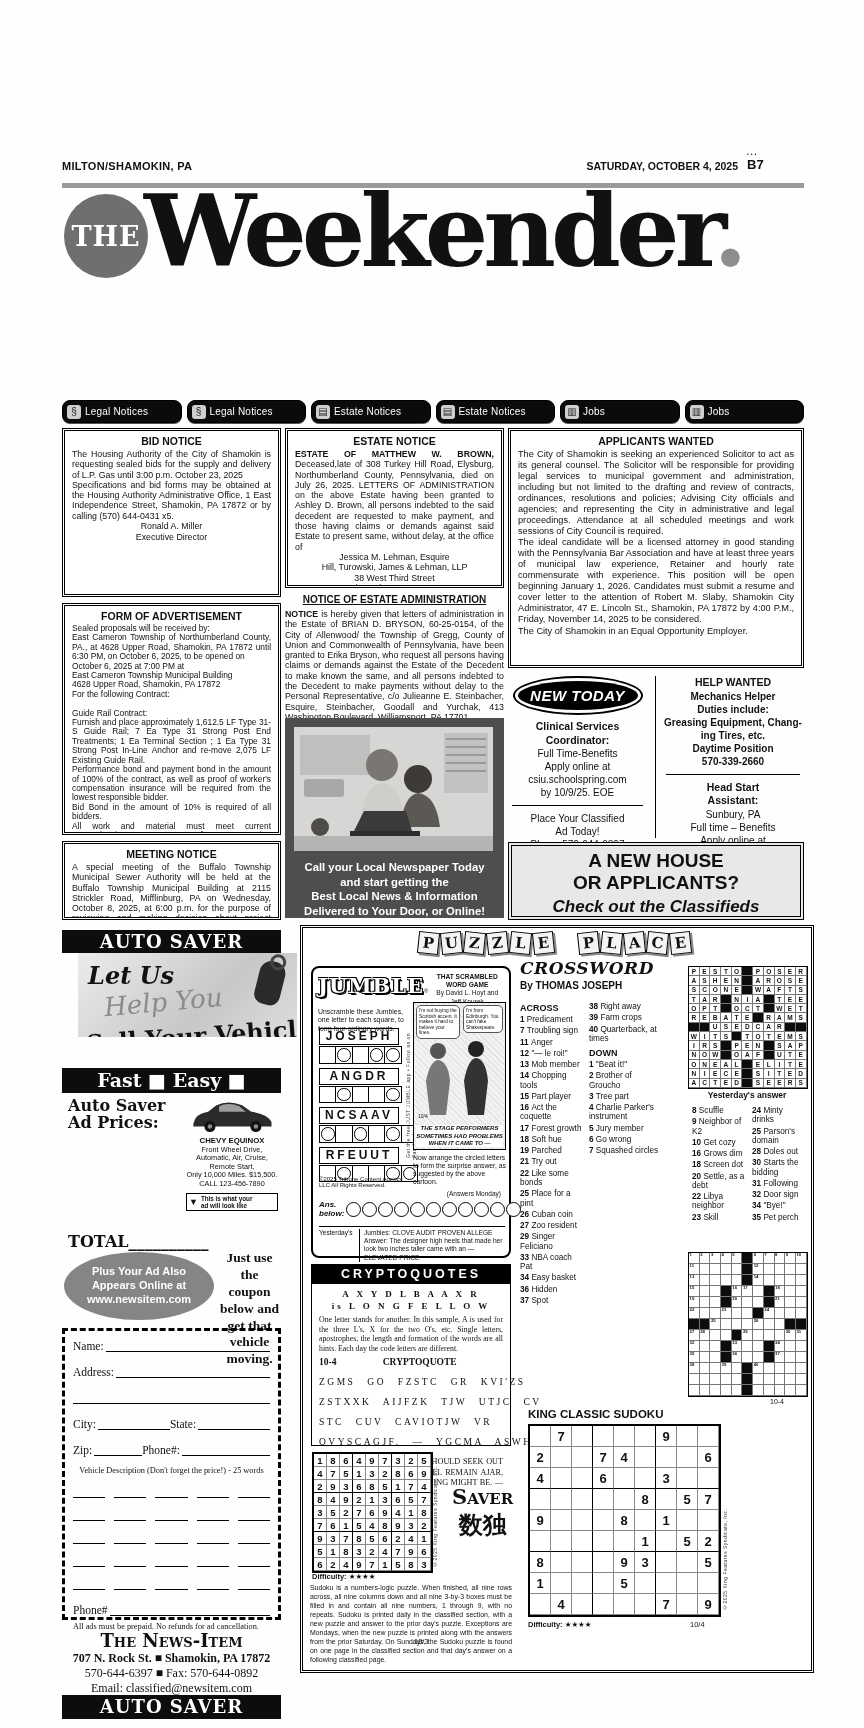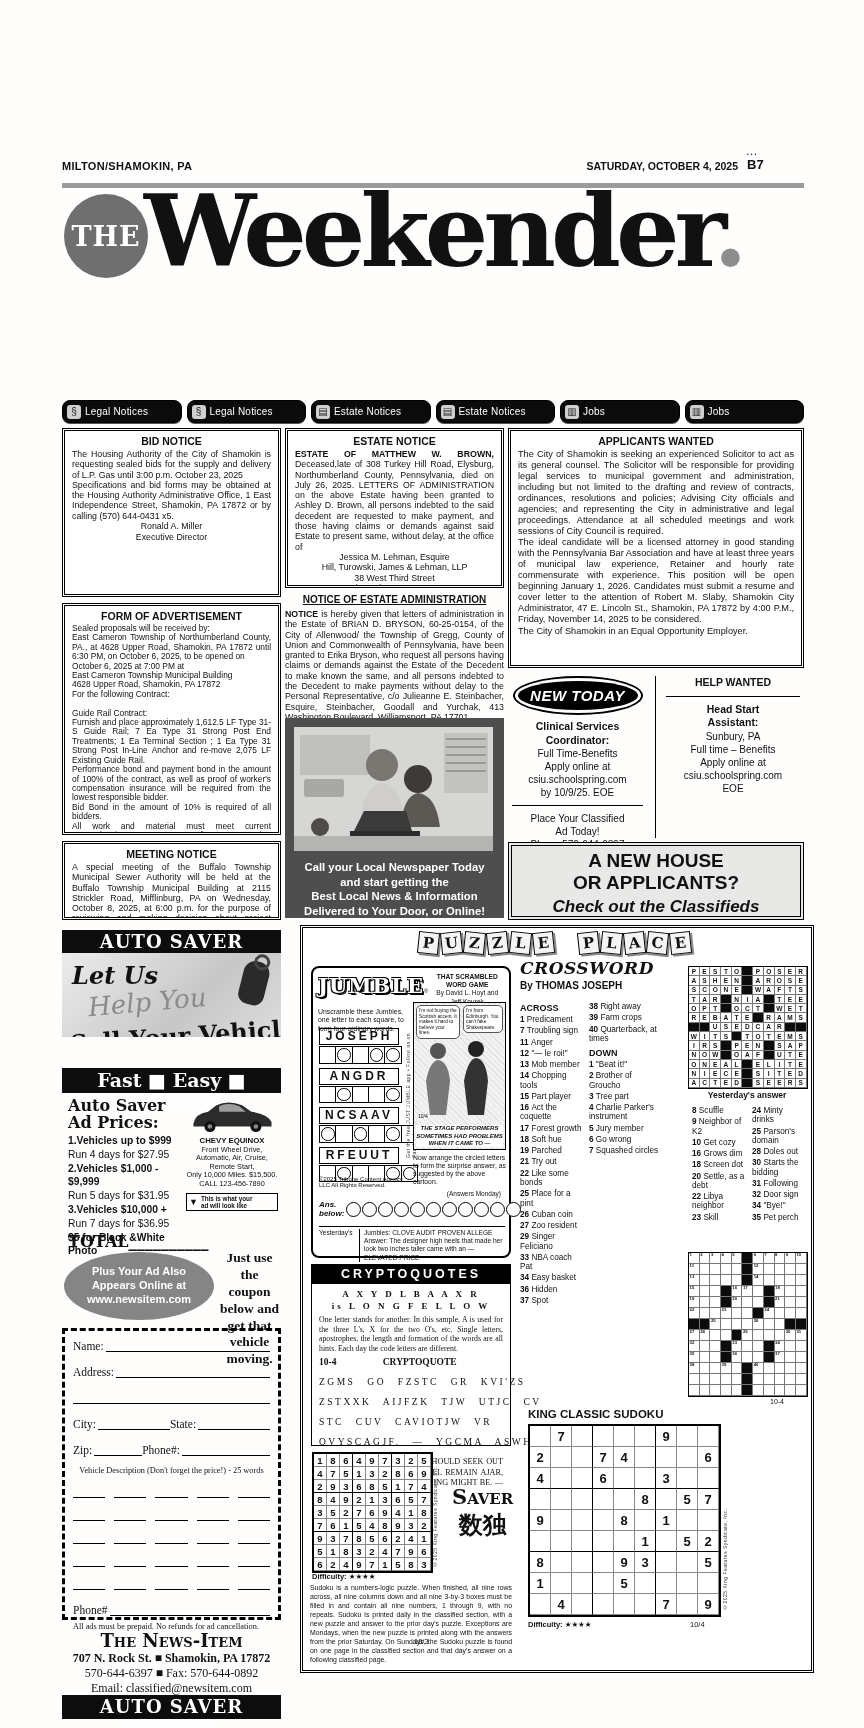--- a/index.html
+++ b/index.html
@@ -196,39 +196,30 @@
 Secretary
 Phone 570-648-5025</div>
   </div>
 
   <div class="abs dbox" style="left:62px;top:841px;width:219px;height:79px">
     <div class="ntitle">MEETING NOTICE</div>
     <div class="nbody">A special meeting of the Buffalo Township Municipal Sewer Authority will be held at the Buffalo Township Municipal Building at 2115 Strickler Road, Mifflinburg, PA on Wednesday, October 8, 2025, at 6:00 p.m. for the purpose of reviewing and making decision about project invoice and all other legitimate business to come before the board.</div>
   </div>
 
   <div class="abs blackbar serif" style="left:62px;top:930px;width:219px;height:23px;font-size:18px;line-height:23px;letter-spacing:1px">AUTO SAVER SPECIAL</div>
-  <div class="abs letus" style="left:62px;top:953px;width:219px;height:84px;overflow:hidden">
+  <div class="abs letus" style="left:78px;top:953px;width:219px;height:84px;overflow:hidden">
     <div class="fob"></div>
     <div class="abs serif" style="left:10px;top:8px;font-size:24px;font-weight:bold;font-style:italic">Let Us</div>
     <div class="abs serif" style="left:26px;top:34px;font-size:26px;font-style:italic;color:#8b8b8b;transform:rotate(-5deg)">Help You</div>
     <div class="abs serif" style="left:8px;top:68px;font-size:24px;font-weight:bold;transform:rotate(-4deg);white-space:nowrap">Sell Your Vehicle!</div>
   </div>
   <div class="abs blackbar serif" style="left:62px;top:1068px;width:219px;height:25px;font-size:19px;line-height:25px">Fast ■ Easy ■ Effective</div>
 
   <div class="abs pricehead serif" style="left:68px;top:1098px;white-space:pre-line">Auto Saver
 Ad Prices:</div>
-  <div class="abs" id="pricelist" style="left:68px;top:1134px;width:118px">
-      <div class="priceline b">1.Vehicles up to $999</div>
-      <div class="priceline">Run 4 days for $27.95</div>
-      <div class="priceline b">2.Vehicles $1,000 - $9,999</div>
-      <div class="priceline">Run 5 days for $31.95</div>
-      <div class="priceline b">3.Vehicles $10,000 +</div>
-      <div class="priceline">Run 7 days for $36.95</div>
-      <div class="priceline b">$5 for Black &amp;White Photo</div>
-    </div>
   <div class="abs serif" style="left:68px;top:1232px;font-size:16px;font-weight:bold">TOTAL__________</div>
 
   <div class="abs" style="left:186px;top:1098px;width:92px">
     <svg width="92" height="34" viewBox="0 0 100 37">
       <path d="M8 28 Q10 17 24 15 L33 8 Q46 2 61 8 L71 15 Q88 17 93 26 L93 31 L8 31 Z" fill="#2b2b2b"></path>
       <path d="M36 9 Q46 4 58 9 L65 15 L36 15 Z" fill="#9d9d9d"></path>
       <circle cx="26" cy="31" r="6" fill="#111"></circle>
         <circle cx="26" cy="31" r="2.5" fill="#888"></circle>
       <circle cx="76" cy="31" r="6" fill="#111"></circle>
         <circle cx="76" cy="31" r="2.5" fill="#888"></circle>
@@ -391,20 +382,26 @@
     </div>
     <div class="hr"></div>
     <div class="smallad" style="font-weight:normal;white-space:pre-line">Place Your Classified
 Ad Today!
 Phone 570-644-6397
 Fax 570-644-0892</div>
   </div>
 
   <div class="abs" style="left:662px;top:676px;width:142px">
     <div class="smallad"><b>HELP WANTED</b>
+      <div style="font-weight:bold;white-space:pre-line">Mechanics Helper
+Duties include:
+Greasing Equipment, Chang-
+ing Tires, etc.
+Daytime Position
+570-339-2660</div>
     </div>
     <div class="hr"></div>
     <div class="smallad"><b style="white-space:pre-line">Head Start
 Assistant:</b>
       <div style="white-space:pre-line">Sunbury, PA
 Full time – Benefits
 Apply online at
 csiu.schoolspring.com
 EOE</div>
     </div>

